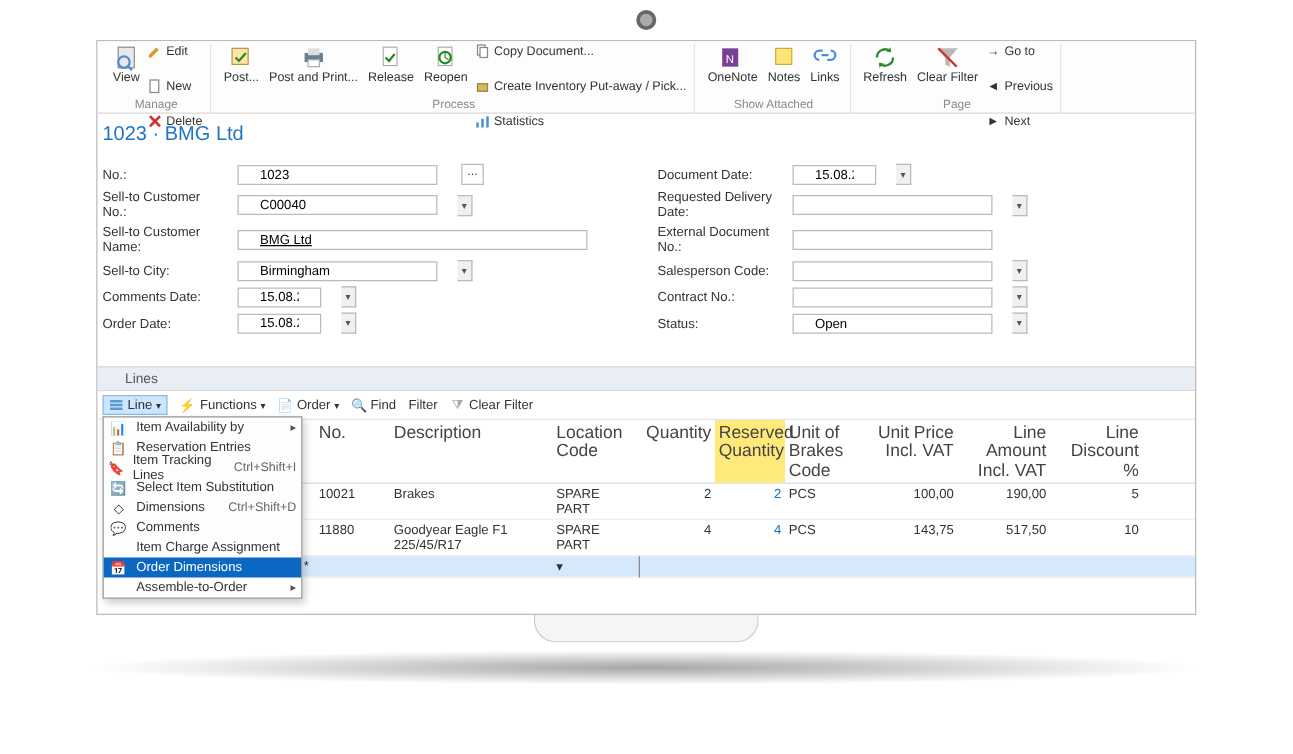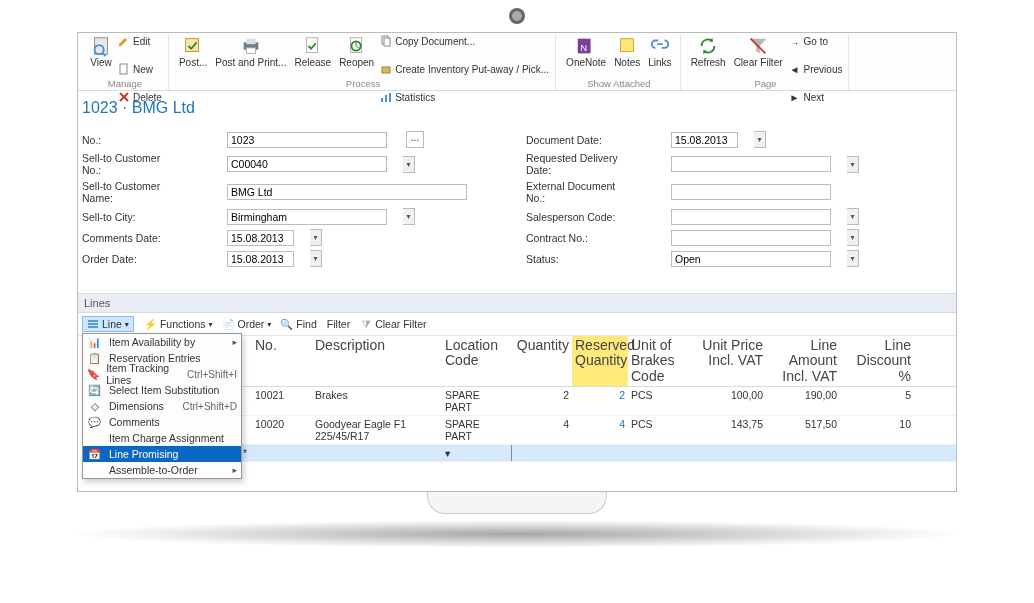--- a/index.html
+++ b/index.html
@@ -23,26 +23,26 @@
 .ico { width: 12px; height: 12px; display: inline-flex; align-items: center; justify-content: center; }
 .ico svg { width: 12px; height: 12px; }
 
 .title { color: #2076c3; font-size: 16px; padding: 8px 4px 6px; }
 .section-hdr { background: #e8eef4; color: #555; padding: 3px 6px; border-top: 1px solid #d9d9d9; border-bottom: 1px solid #d9d9d9; }
 
 .form { display: flex; padding: 8px 4px; gap: 18px; font-size: 10.5px; }
 .form-col { flex: 1; display: flex; flex-direction: column; gap: 4px; }
 .field { display: flex; align-items: center; gap: 16px; }
 .field label { width: 92px; color: #333; }
-.field input { border: 1px solid #bbb; padding: 1px 3px; font-size: 10.5px; margin-left: 37px; }
+.field input { border: 1px solid #bbb; padding: 1px 17px; font-size: 10.5px; }
 .field .dd { display: flex; align-items: center; justify-content: center; width: 12px; height: 17px; font-size: 8px; color: #555; cursor: pointer; background: #f0f0f0; border: 1px solid #bbb; border-left: none; }
 .field .assist { width: 18px; height: 17px; border: 1px solid #bbb; background: #fff; margin-left: 3px; text-align: center; cursor: pointer; font-size: 10px; }
-.w-lg { width: 160px; } .w-md { width: 67px; } .w-fill { width: 240px; }
-
-.lines-hdr { background: #e8eef4; color: #555; padding: 3px 6px; border-top: 1px solid #d9d9d9; border-bottom: 1px solid #d9d9d9; }
+.w-lg { width: 160px; } .w-md { width: 67px; } .w-fill { width: 280px; text-decoration: underline; }
+
+.lines-hdr { background: #e8eef4; color: #555; padding: 3px 22px; border-top: 1px solid #d9d9d9; border-bottom: 1px solid #d9d9d9; }
 .lines-toolbar { display: flex; align-items: center; gap: 10px; padding: 3px 4px; font-size: 10.5px; border-bottom: 1px solid #e6e6e6; background: #fff; position: relative; }
 .lines-toolbar .tb { display: flex; align-items: center; gap: 3px; cursor: pointer; }
 .lines-toolbar .tb.active { background: #cde6ff; padding: 1px 4px; border: 1px solid #8abde8; }
 
 .submenu { position: absolute; top: 20px; left: 4px; width: 160px; background: #fdfdfd; border: 1px solid #969696; box-shadow: 2px 3px 6px rgba(0,0,0,0.2); z-index: 40; font-size: 10.5px; }
 .submenu-item { display: flex; align-items: center; padding: 2px 4px; height: 16px; gap: 6px; cursor: pointer; }
 .submenu-item .mico { width: 16px; display: flex; justify-content: center; }
 .submenu-item.highlight { background: #0a67c2; color: #fff; }
 .submenu-item .shortcut { margin-left: auto; color: #666; font-size: 10px; }
 .submenu-item .arrow { margin-left: auto; font-size: 9px; color: #555; }
@@ -373,21 +373,21 @@
         <div class="submenu-item">
             <span class="mico">💬</span>
             <span>Comments</span>
           </div>
         <div class="submenu-item">
             <span class="mico"></span>
             <span>Item Charge Assignment</span>
           </div>
         <div class="submenu-item highlight">
             <span class="mico">📅</span>
-            <span>Line Promising</span>
+            <span>Order Dimensions</span>
           </div>
         <div class="submenu-item">
             <span class="mico"></span>
             <span>Assemble-to-Order</span>
             <span class="arrow">▸</span>
           </div>
       </div>
     </div>
 
     <div class="grid-wrapper">
@@ -412,21 +412,21 @@
               <div>SPARE PART</div>
               <div class="r">2</div>
               <div class="r" style="color:#1a6fb7">2</div>
               <div>PCS</div>
               <div class="r">100,00</div>
               <div class="r">190,00</div>
               <div class="r">5</div>
             </div>
             <div class="grid-row">
               <div></div>
-              <div>10020</div>
+              <div>11880</div>
               <div>Goodyear Eagle F1 225/45/R17</div>
               <div>SPARE PART</div>
               <div class="r">4</div>
               <div class="r" style="color:#1a6fb7">4</div>
               <div>PCS</div>
               <div class="r">143,75</div>
               <div class="r">517,50</div>
               <div class="r">10</div>
             </div>
           </div>

